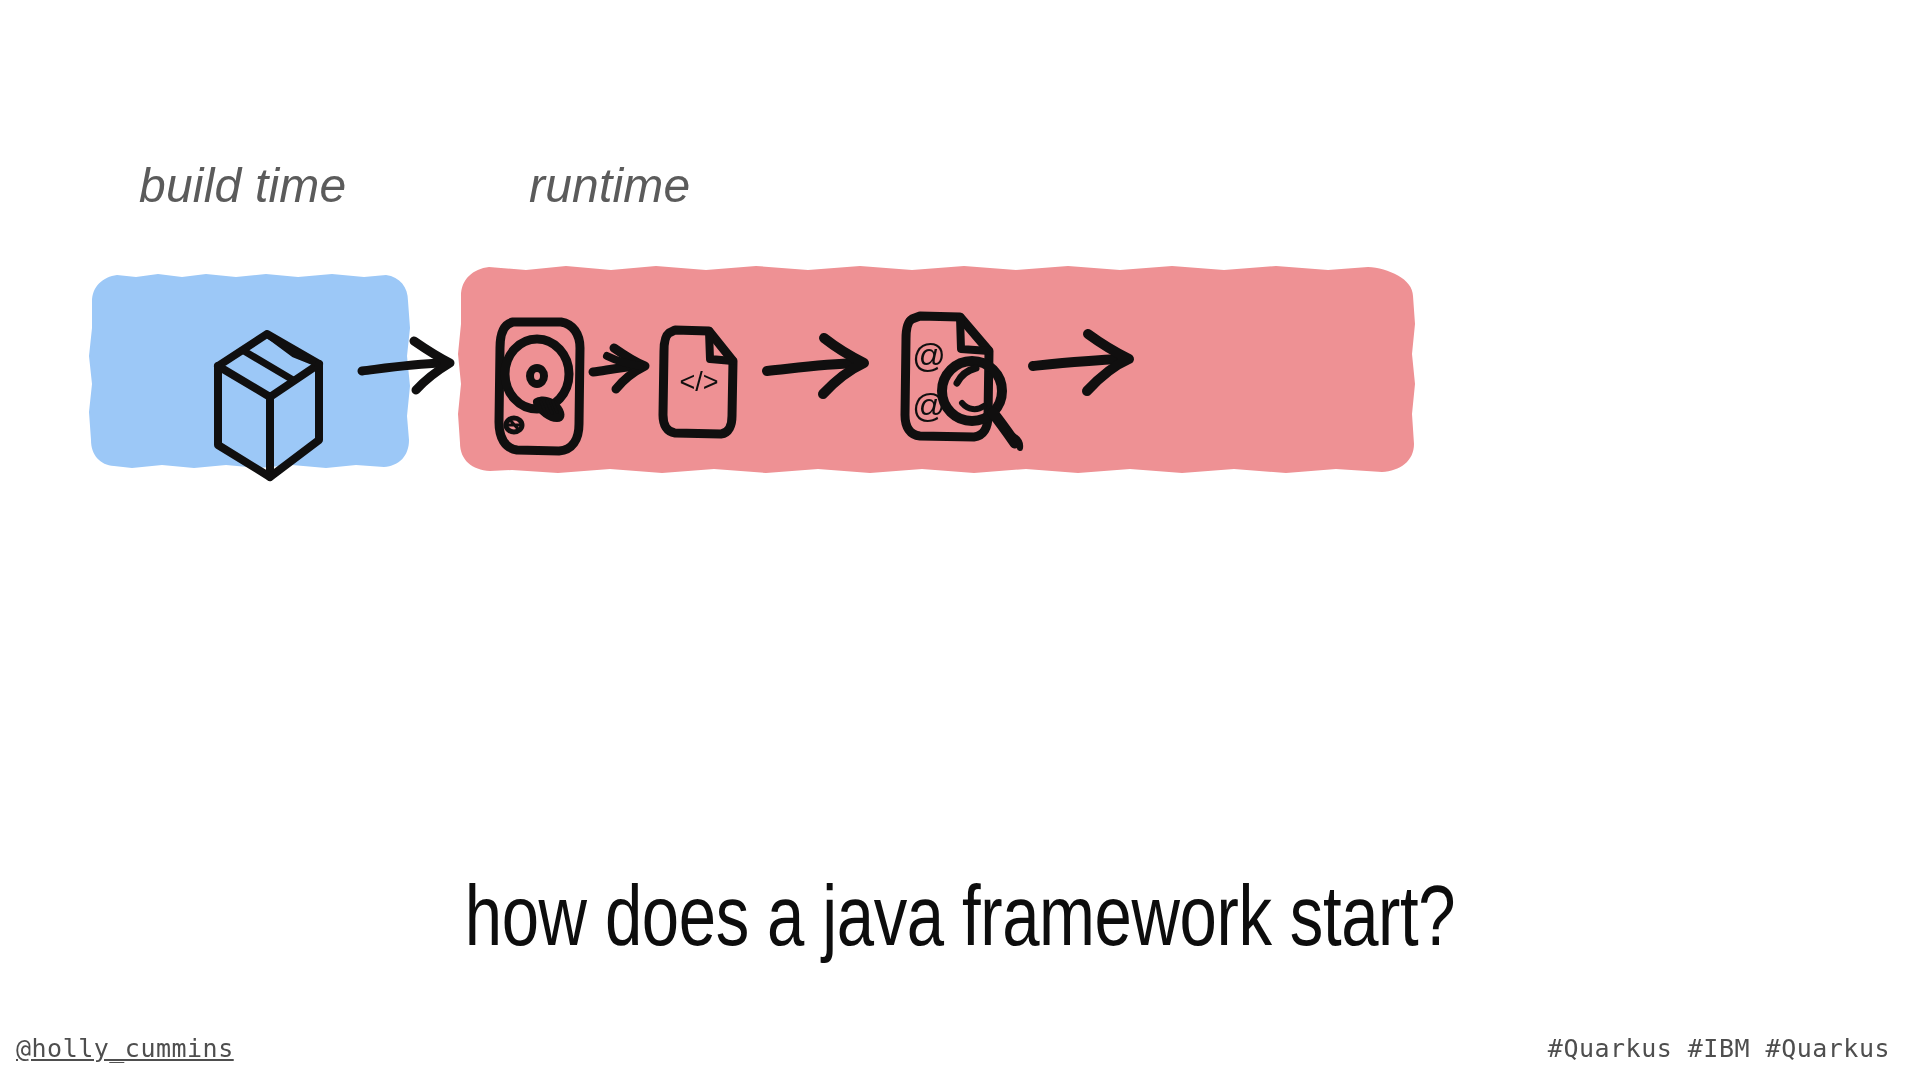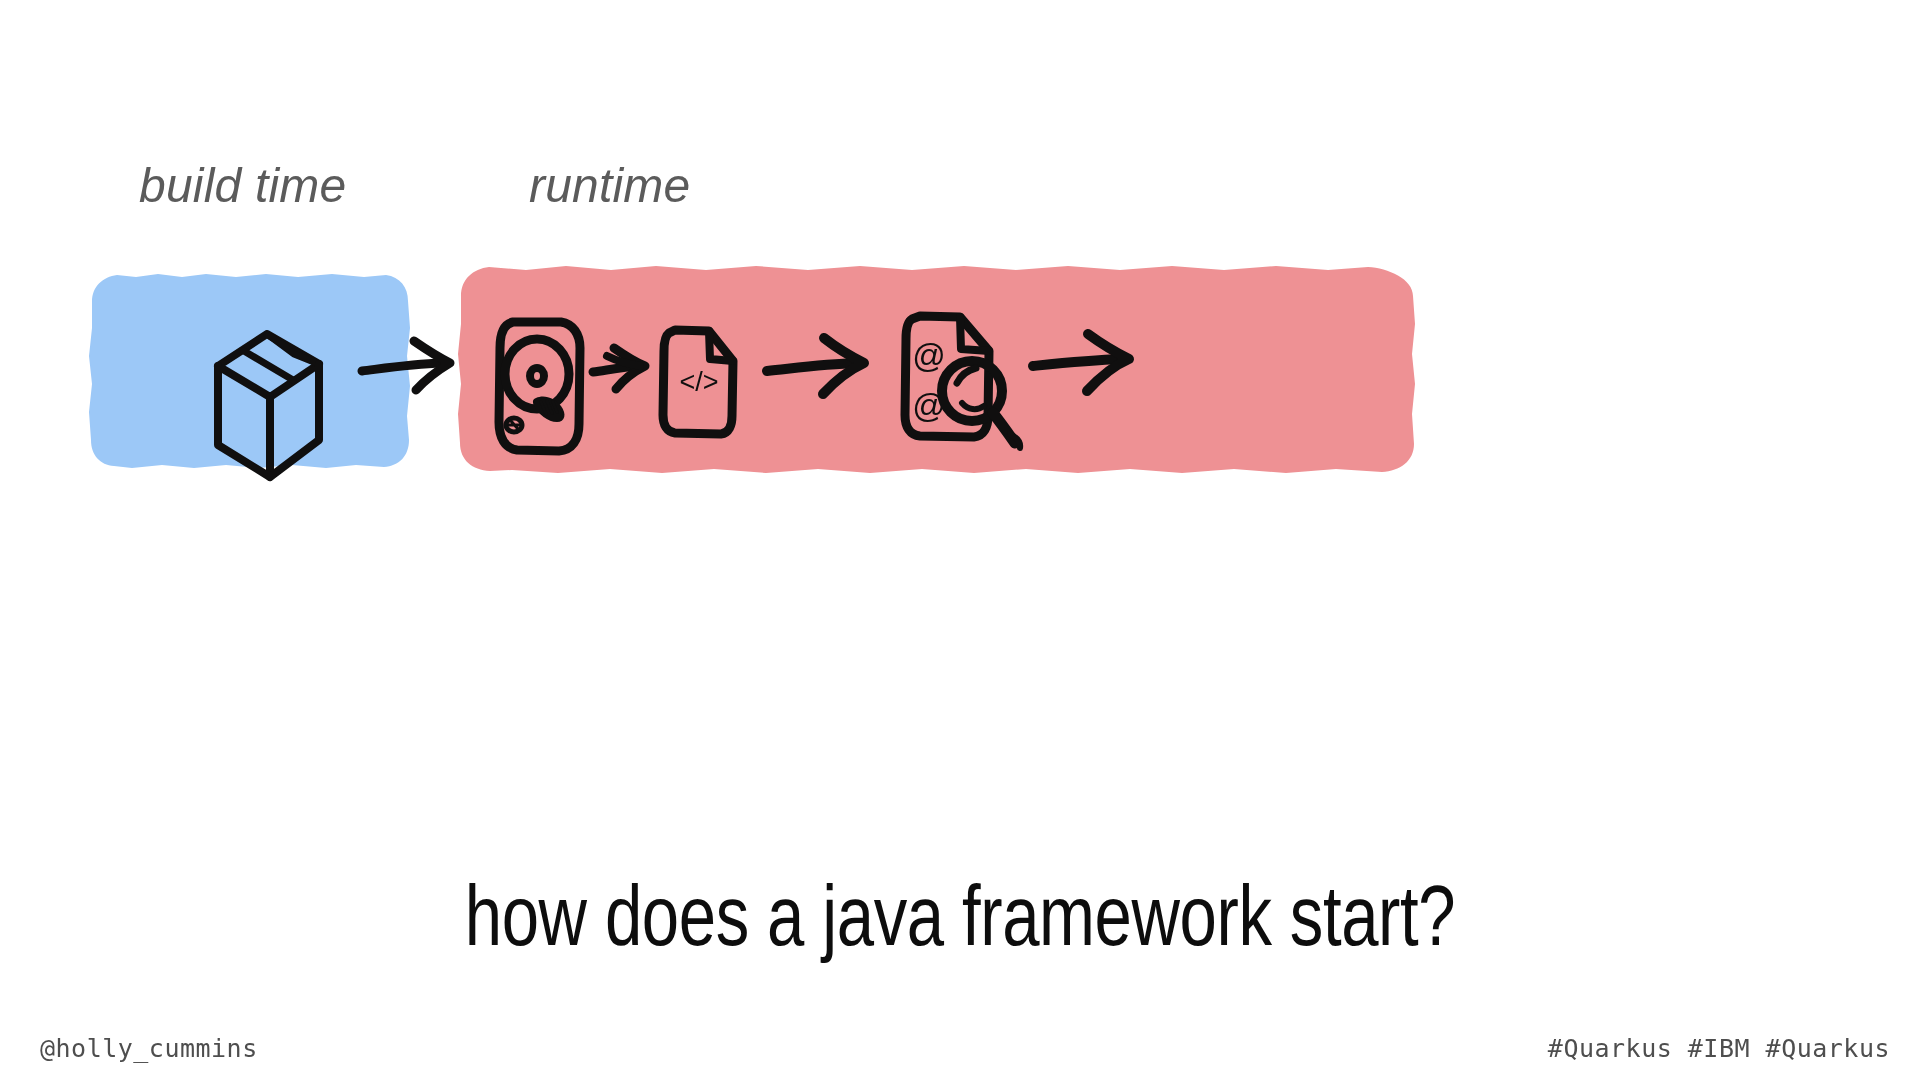--- a/index.html
+++ b/index.html
@@ -93,21 +93,21 @@
   
   .footer-text {
     position: absolute;
     top: 1034px;
     font-family: "DejaVu Sans Mono", "Liberation Mono", monospace;
     font-size: 25px;
     color: #4e4e4e;
     white-space: nowrap;
     letter-spacing: 0.5px;
   }
-  #footer-handle { left: 40px; }
+  #footer-handle { left: 16px; text-decoration: underline; }
   #footer-hashtags { right: 30px; }
 </style>
 </head>
 <body>
 
 <div class="phase-label" id="label-build-time">build time</div>
 
 <div class="phase-label" id="label-runtime">runtime</div>
 
 <div class="phase-box" id="box-build-time">

